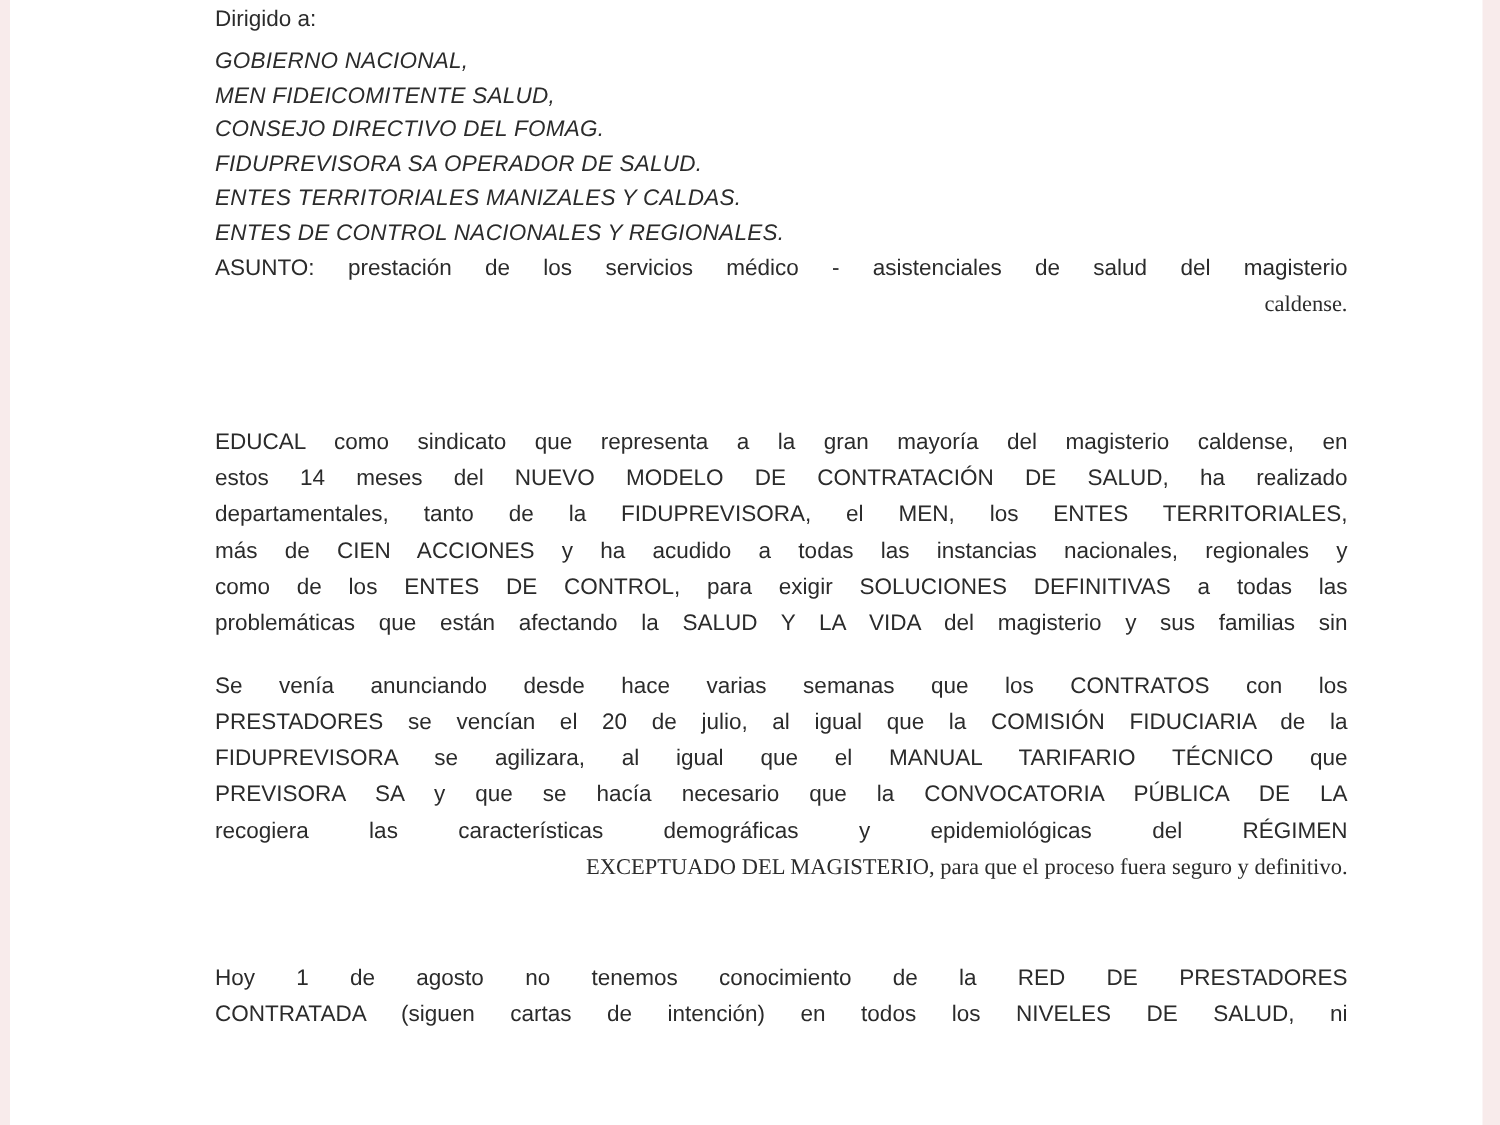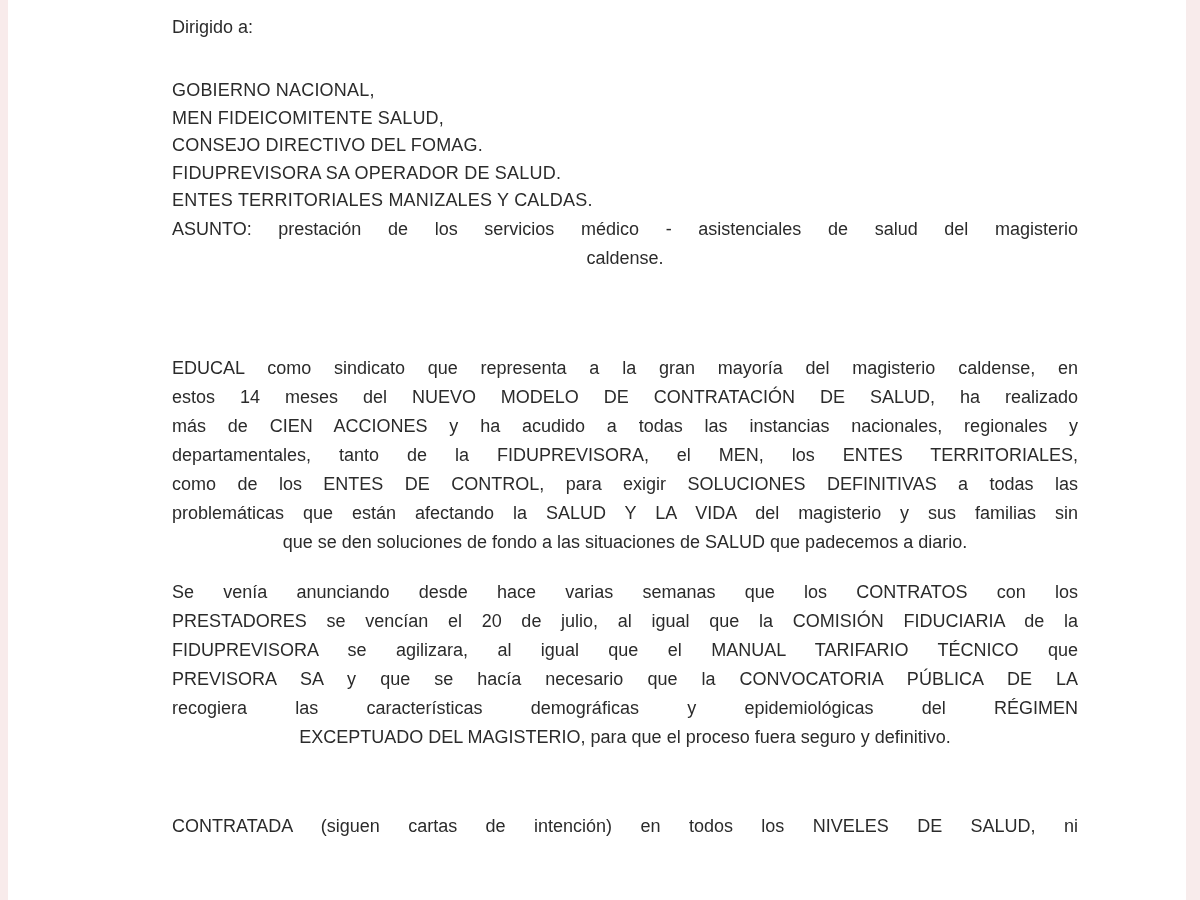--- a/index.html
+++ b/index.html
@@ -21,32 +21,33 @@
     bottom: 0;
     background: #f8ebeb;
   }
   .edge-strip.left  { left: 0;  width: 8px; }
   .edge-strip.right { right: 0; width: 14px; }
 
   .document {
     position: absolute;
     left: 172px;
     width: 906px;
-    top: 12px;
+    top: 0;
     font-size: 18px;
   }
 
   .salutation {
     margin-top: 2px;
     line-height: 27px;
   }
 
   .recipients {
-    margin-top: 36px;
+    margin-top: 6px;
     line-height: 27.5px;
+    font-style: italic;
   }
   .recipient-line {
     letter-spacing: 0.2px;
   }
 
   .para {
     line-height: 29px;
   }
   .subject { }
   .p1 { margin-top: 81px; }
@@ -55,62 +56,64 @@
 
   
   .jl {
     text-align: justify;
     text-align-last: justify;
     -moz-text-align-last: justify;
     white-space: normal;
   }
   
   .ll {
-    text-align: center;
+    text-align: right;
+    font-family: Liberation Serif, serif;
   }
 </style>
 </head>
 <body>
 
 <div class="edge-strip left"></div>
 <div class="edge-strip right"></div>
 
 <div class="document">
 
   <div class="salutation">Dirigido a:</div>
 
   <div class="recipients">
     <div class="recipient-line">GOBIERNO NACIONAL,</div>
     <div class="recipient-line">MEN FIDEICOMITENTE SALUD,</div>
     <div class="recipient-line">CONSEJO DIRECTIVO DEL FOMAG.</div>
     <div class="recipient-line">FIDUPREVISORA SA OPERADOR DE SALUD.</div>
     <div class="recipient-line">ENTES TERRITORIALES MANIZALES Y CALDAS.</div>
+    <div class="recipient-line">ENTES DE CONTROL NACIONALES Y REGIONALES.</div>
   </div>
 
   <div class="para subject">
     <div class="jl">ASUNTO: prestación de los servicios médico - asistenciales de salud del magisterio</div>
     <div class="ll">caldense.</div>
   </div>
 
   <div class="para p1">
     <div class="jl">EDUCAL como sindicato que representa a la gran mayoría del magisterio caldense, en</div>
     <div class="jl">estos 14 meses del NUEVO MODELO DE CONTRATACIÓN DE SALUD, ha realizado</div>
+    <div class="jl">departamentales, tanto de la FIDUPREVISORA, el MEN, los ENTES TERRITORIALES,</div>
     <div class="jl">más de CIEN ACCIONES  y ha acudido a todas las instancias nacionales, regionales y</div>
-    <div class="jl">departamentales, tanto de la FIDUPREVISORA, el MEN, los ENTES TERRITORIALES,</div>
     <div class="jl">como de los ENTES DE CONTROL, para exigir SOLUCIONES DEFINITIVAS a todas las</div>
     <div class="jl">problemáticas que están afectando la SALUD Y LA VIDA del magisterio y sus familias sin</div>
-    <div class="ll">que se den soluciones de fondo a las situaciones de SALUD que padecemos a diario.</div>
   </div>
 
   <div class="para p2">
     <div class="jl">Se venía anunciando desde hace varias semanas que los CONTRATOS con los</div>
     <div class="jl">PRESTADORES se vencían el 20 de julio, al igual que la COMISIÓN FIDUCIARIA de la</div>
     <div class="jl">FIDUPREVISORA se agilizara, al igual que el MANUAL TARIFARIO TÉCNICO que</div>
     <div class="jl">PREVISORA SA y que se hacía necesario que la CONVOCATORIA PÚBLICA DE LA</div>
     <div class="jl">recogiera las características demográficas y epidemiológicas del RÉGIMEN</div>
     <div class="ll">EXCEPTUADO DEL MAGISTERIO, para que el proceso fuera seguro y definitivo.</div>
   </div>
 
   <div class="para p3">
+    <div class="jl">Hoy 1 de agosto no tenemos conocimiento de la RED DE PRESTADORES</div>
     <div class="jl">CONTRATADA (siguen cartas de intención) en todos los NIVELES DE SALUD, ni</div>
   </div>
 
 </div>
 
 </body></html>

